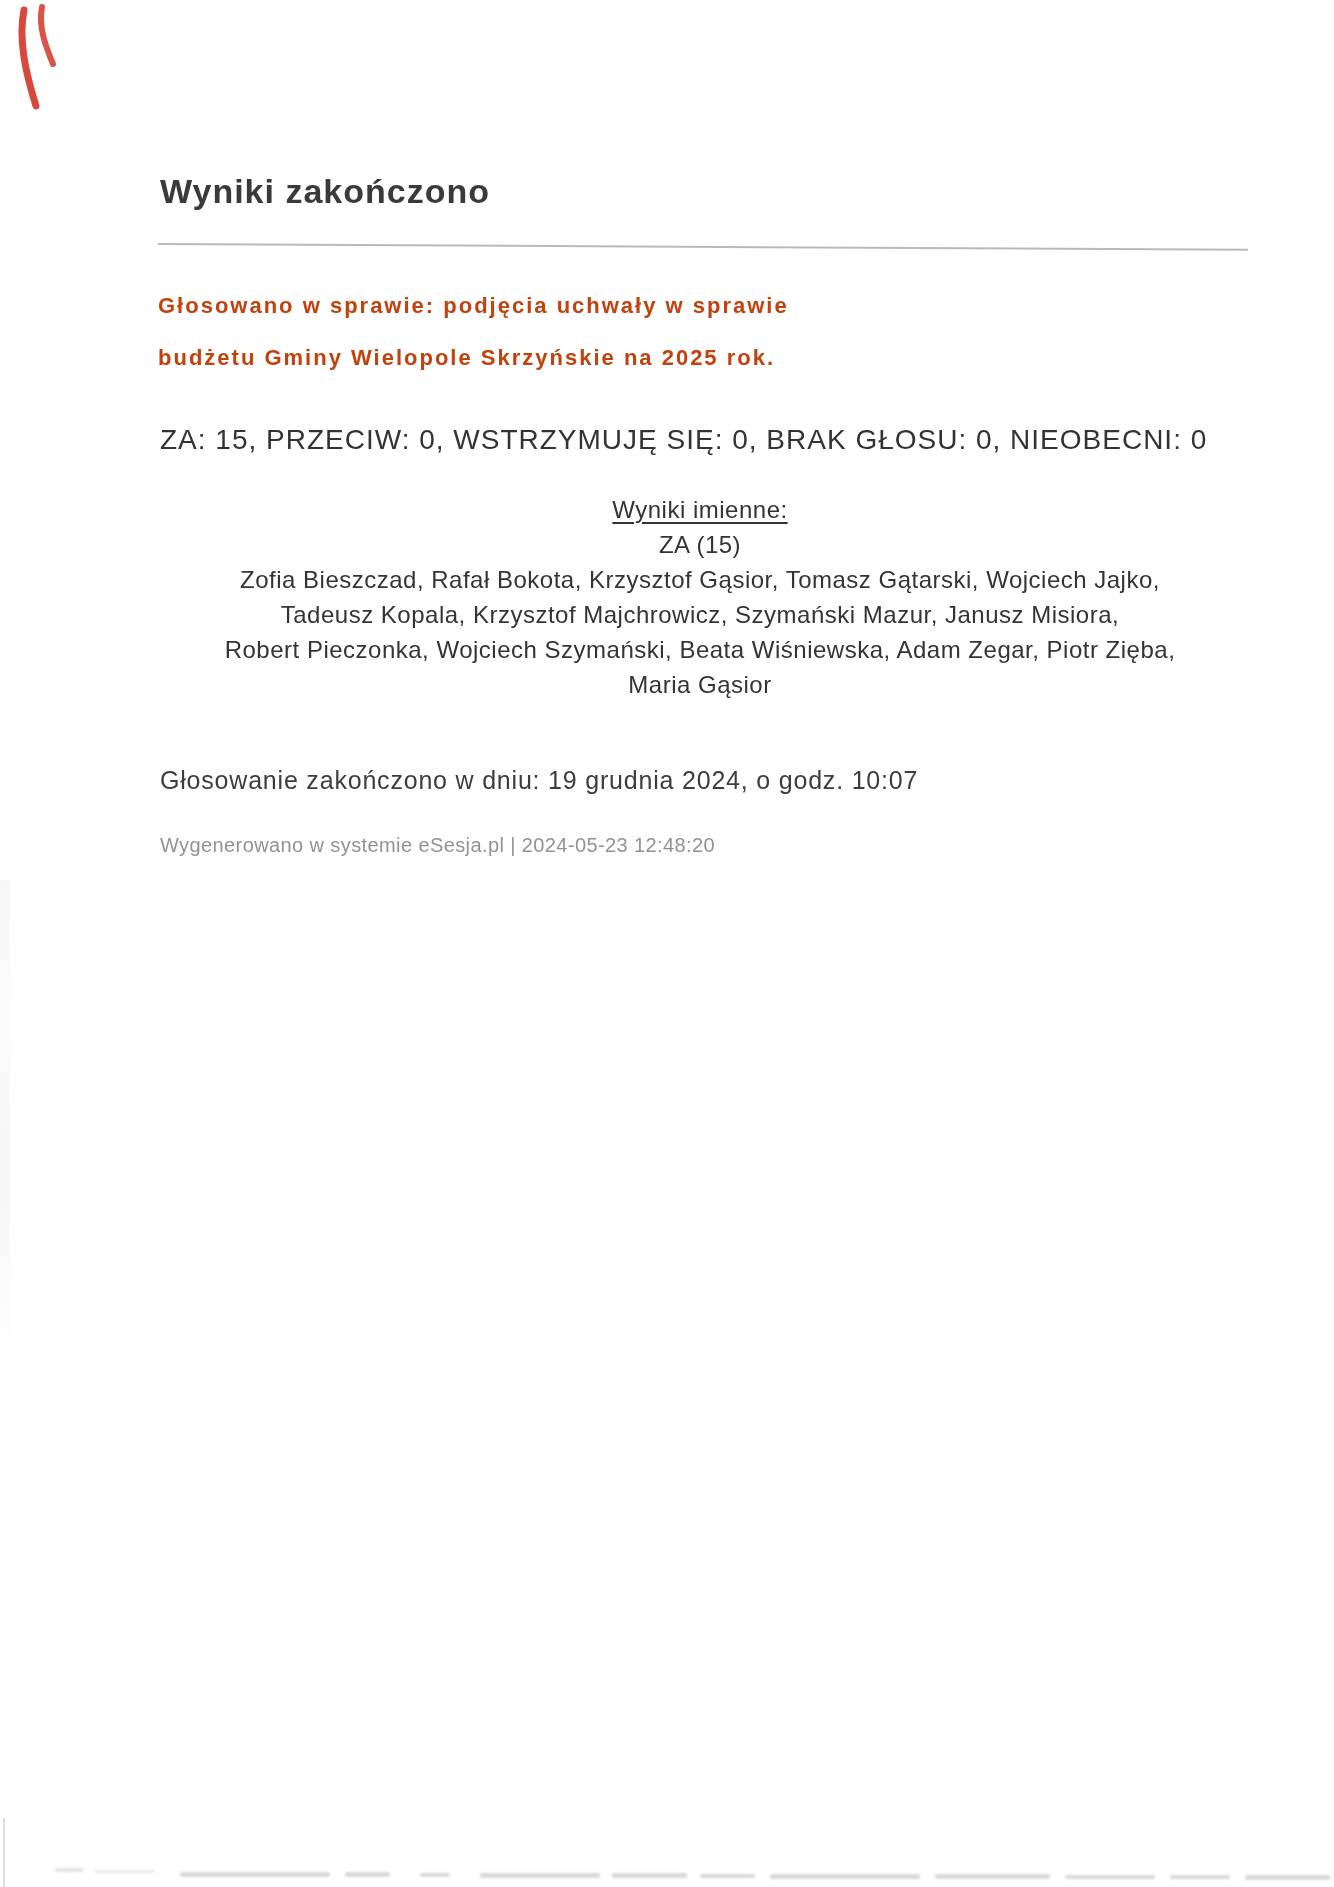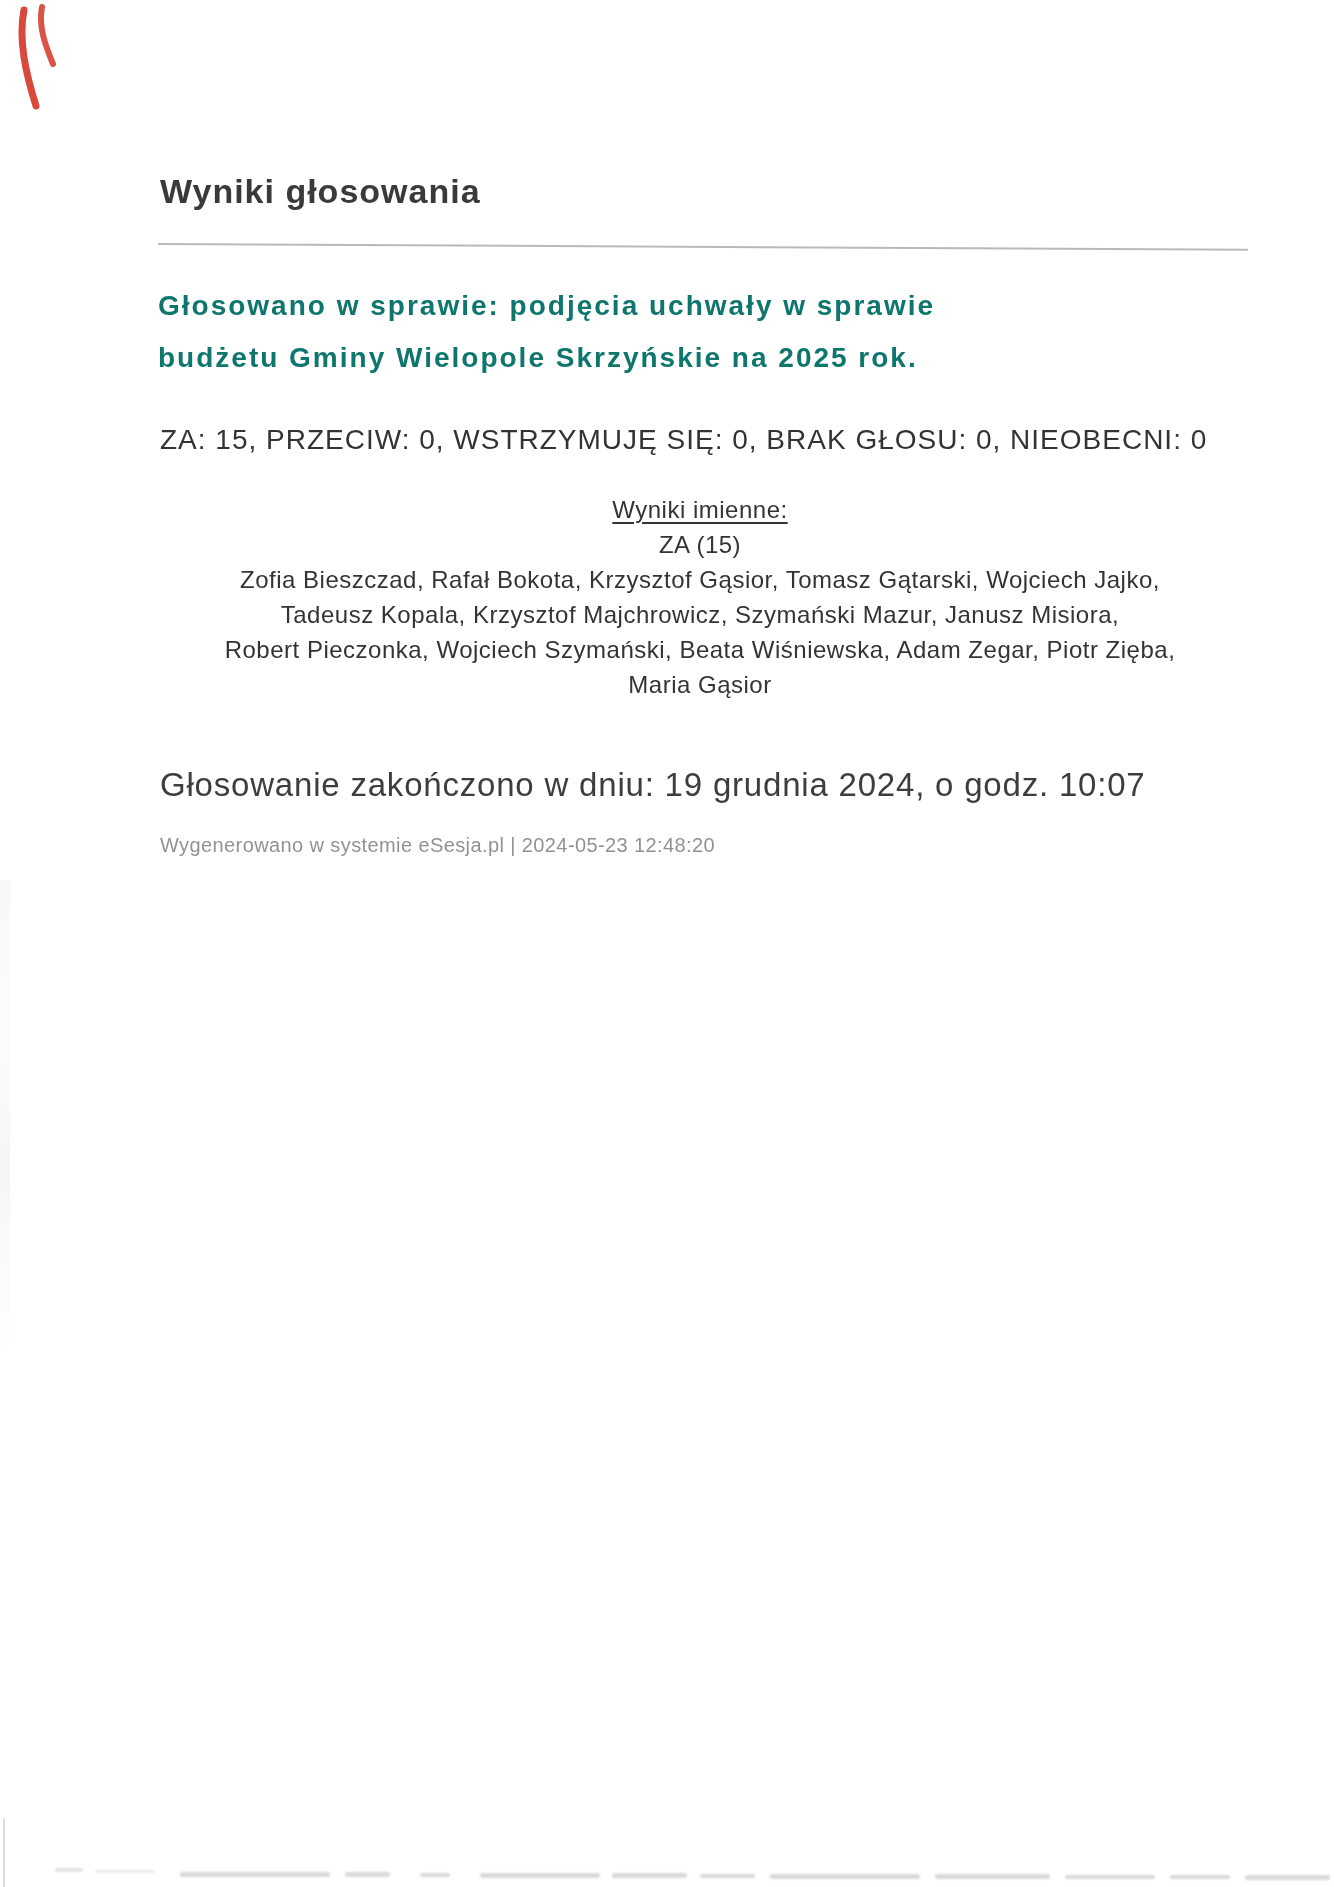--- a/index.html
+++ b/index.html
@@ -37,25 +37,25 @@
     height: 2px;
     background: #b9b9b9;
     transform: rotate(0.3deg);
     transform-origin: left center;
   }
   .doc-heading {
     position: absolute;
     left: 158px;
     top: 280px;
     width: 1120px;
-    font-size: 28px;
+    font-size: 22px;
     font-weight: bold;
     letter-spacing: 2px;
     line-height: 52px;
-    color: #0f766e;
+    color: #c2410c;
   }
   .summary-line {
     position: absolute;
     left: 160px;
     top: 424px;
     font-size: 28px;
     letter-spacing: 1px;
     color: #333333;
     white-space: nowrap;
   }
@@ -71,21 +71,21 @@
     text-align: center;
   }
   .named-results .label {
     text-decoration: underline;
     text-underline-offset: 4px;
   }
   .closing-line {
     position: absolute;
     left: 160px;
     top: 766px;
-    font-size: 33px;
+    font-size: 25px;
     letter-spacing: 0.8px;
     color: #3d3d3d;
     white-space: nowrap;
     text-align: right;
   }
   .footer-line {
     position: absolute;
     left: 160px;
     top: 834px;
     font-size: 20px;
@@ -136,21 +136,21 @@
 </head>
 <body>
 
 <div class="page">
 
   <svg class="red-scribble" viewBox="0 0 62 118" aria-hidden="true">
     <path d="M 18 8 C 12 38, 20 72, 30 104" fill="none" stroke="#d43527" stroke-width="7" stroke-linecap="round" opacity="0.9"></path>
     <path d="M 36 5 C 32 25, 40 45, 47 62" fill="none" stroke="#d43527" stroke-width="6" stroke-linecap="round" opacity="0.85"></path>
   </svg>
 
-  <div class="doc-title">Wyniki głosowania</div>
+  <div class="doc-title">Wyniki zakończono</div>
 
   <div class="title-rule"></div>
 
   <div class="doc-heading">
     <div>Głosowano w sprawie: podjęcia uchwały w sprawie</div>
     <div>budżetu Gminy Wielopole Skrzyńskie na 2025 rok.</div>
   </div>
 
   <div class="summary-line">ZA: 15, PRZECIW: 0, WSTRZYMUJĘ SIĘ: 0, BRAK GŁOSU: 0, NIEOBECNI: 0</div>
 

